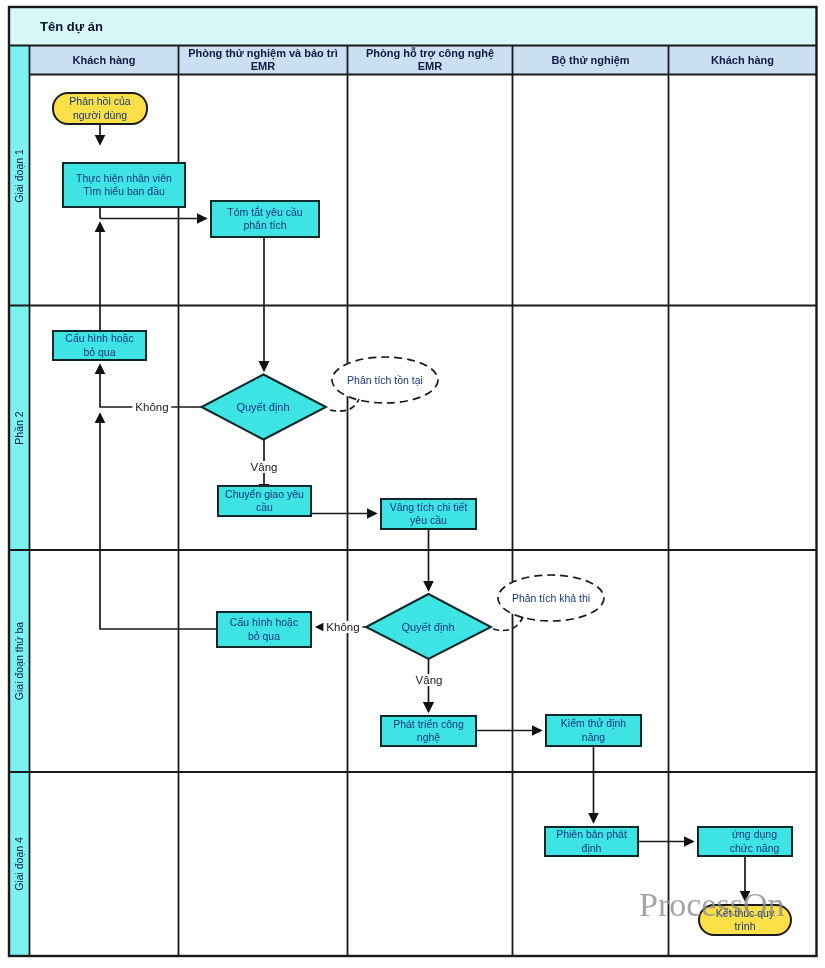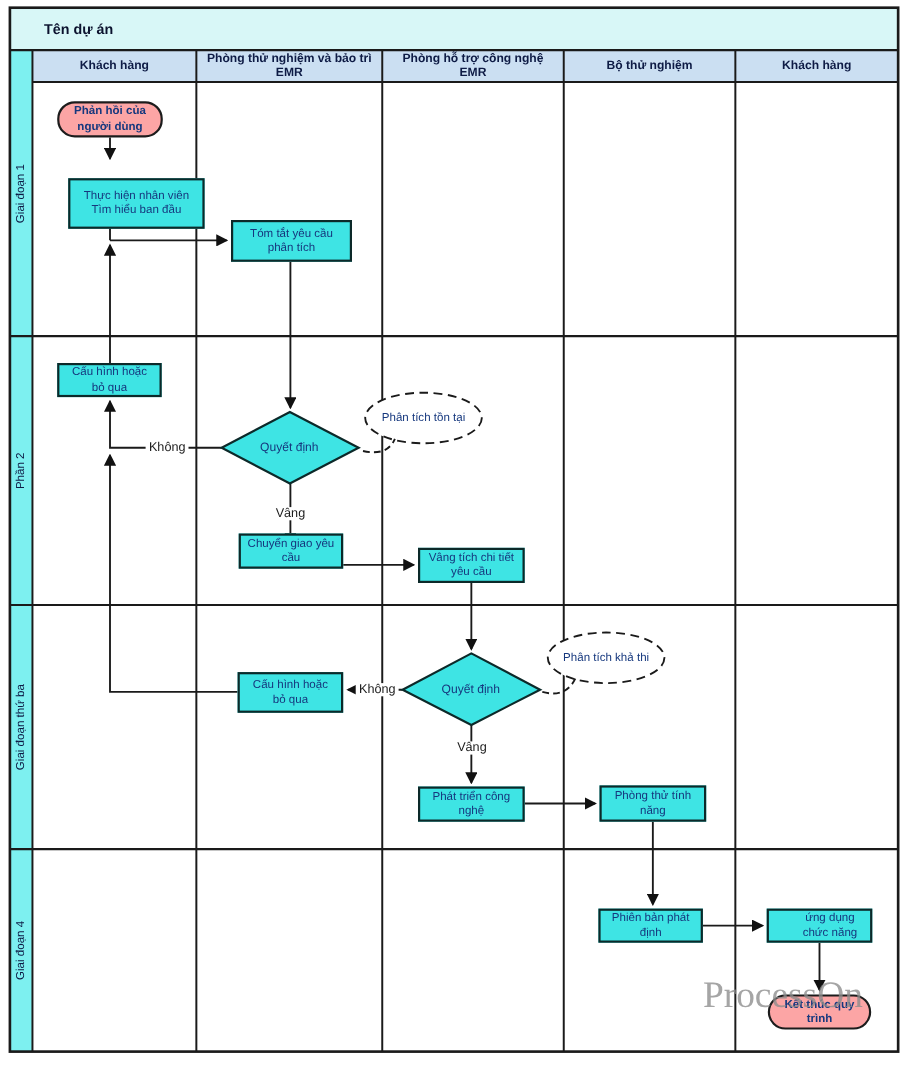--- a/index.html
+++ b/index.html
@@ -14,21 +14,21 @@
          font-weight:bold;font-size:11px;line-height:1.15;color:#0E1B45;padding:0 6px;box-sizing:border-box;}
   .pcell{position:absolute;left:9px;width:20px;background:#7DF0F0;z-index:0;}
   .pcell span{position:absolute;left:50%;top:50%;
               transform:translate(-50%,-50%) rotate(-90deg);
               white-space:nowrap;font-size:10.5px;color:#0E1B45;}
   svg#wires{position:absolute;left:0;top:0;z-index:1;}
   .node{position:absolute;z-index:2;box-sizing:border-box;
         display:flex;align-items:center;justify-content:center;text-align:center;
         background:#3EE4E4;border:2px solid #0C2929;
         font-size:10.5px;line-height:1.25;color:#16387E;padding:1px 5px;}
-  .terminal{background:#fca5a5;border:2px solid #1C1C1C;border-radius:16px;font-weight:bold;}
+  .terminal{background:#fde047;border:2px solid #1C1C1C;border-radius:16px;}
   .dlabel{position:absolute;z-index:2;display:flex;align-items:center;justify-content:center;
           text-align:center;font-size:11px;color:#16387E;}
   .clabel{position:absolute;z-index:2;display:flex;align-items:center;justify-content:center;
           text-align:center;font-size:10.5px;line-height:1.2;color:#16387E;}
   .edge-label{position:absolute;z-index:3;transform:translate(-50%,-50%);
               background:#ffffff;padding:0 3px;font-size:11.5px;color:#1A1A1A;white-space:nowrap;}
   #watermark{position:absolute;left:639px;top:886px;z-index:5;
              font-family:"Liberation Serif",serif;font-weight:normal;font-size:34px;
              color:#8C8C8C;opacity:.78;white-space:nowrap;}
 </style>
@@ -120,21 +120,21 @@
   </svg>
 
   <div class="node terminal" style="left:52px;top:92px;width:96px;height:33px;">Phản hồi của người dùng</div>
   <div class="node" style="left:38px;top:162px;width:124px;height:46px;margin-left:24px;">Thực hiện nhân viên Tìm hiểu ban đầu</div>
   <div class="node" style="left:210px;top:200px;width:110px;height:38px;">Tóm tắt yêu cầu phân tích</div>
   <div class="node" style="left:52px;top:330px;width:95px;height:31px;">Cấu hình hoặc bỏ qua</div>
   <div class="node" style="left:217px;top:485px;width:95px;height:32px;">Chuyển giao yêu cầu</div>
   <div class="node" style="left:380px;top:498px;width:97px;height:32px;">Vâng tích chi tiết yêu cầu</div>
   <div class="node" style="left:216px;top:611px;width:96px;height:37px;">Cấu hình hoặc bỏ qua</div>
   <div class="node" style="left:380px;top:715px;width:97px;height:32px;">Phát triển công nghệ</div>
-  <div class="node" style="left:545px;top:714px;width:97px;height:33px;">Phòng thử tính năng</div>
+  <div class="node" style="left:545px;top:714px;width:97px;height:33px;">Kiểm thử định năng</div>
   <div class="node" style="left:544px;top:826px;width:95px;height:31px;">Phiên bản phát định</div>
   <div class="node" style="left:697px;top:826px;width:96px;height:31px;padding-left:24px;">ứng dụng chức năng</div>
   <div class="node terminal" style="left:698px;top:904px;width:94px;height:32px;">Kết thúc quy trình</div>
 
   <div class="dlabel" style="left:203px;top:392px;width:120px;height:30px;">Quyết định</div>
   <div class="dlabel" style="left:368px;top:612px;width:120px;height:30px;">Quyết định</div>
   <div class="clabel" style="left:335px;top:366px;width:100px;height:28px;">Phân tích tồn tại</div>
   <div class="clabel" style="left:511px;top:578px;width:80px;height:40px;">Phân tích khả thi</div>
 
   <div class="edge-label" style="left:152px;top:407px;">Không</div>

